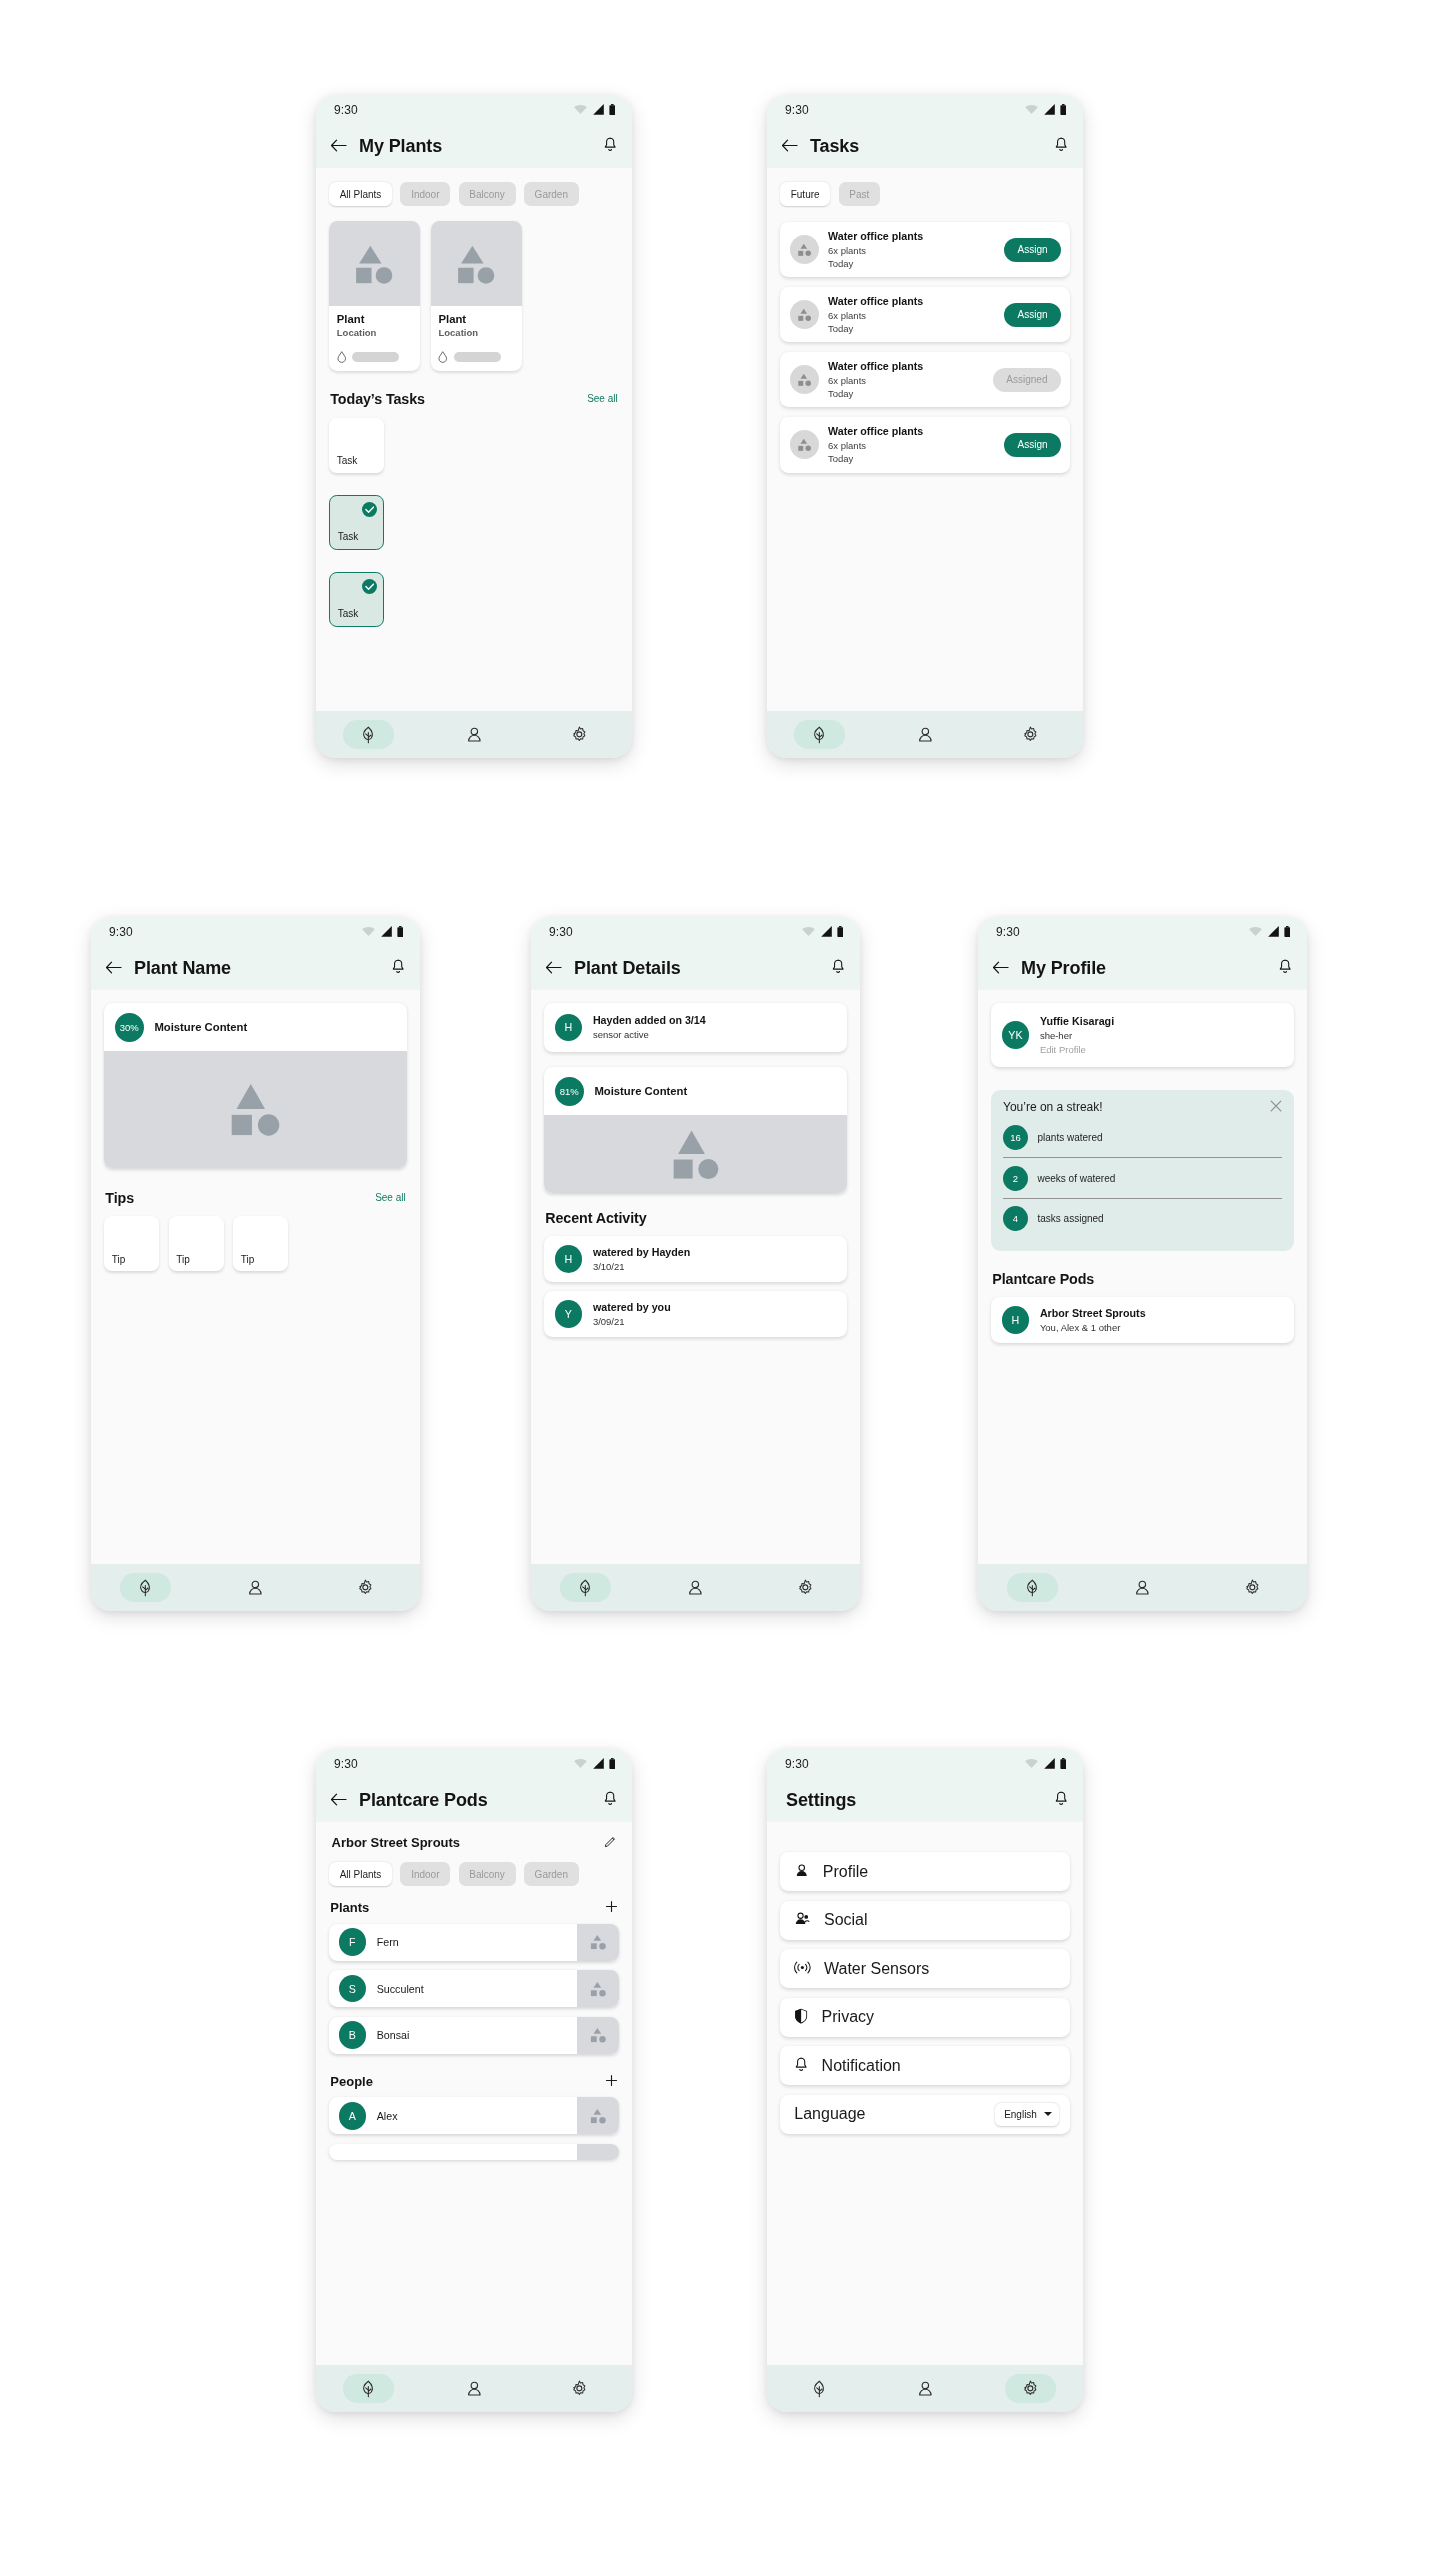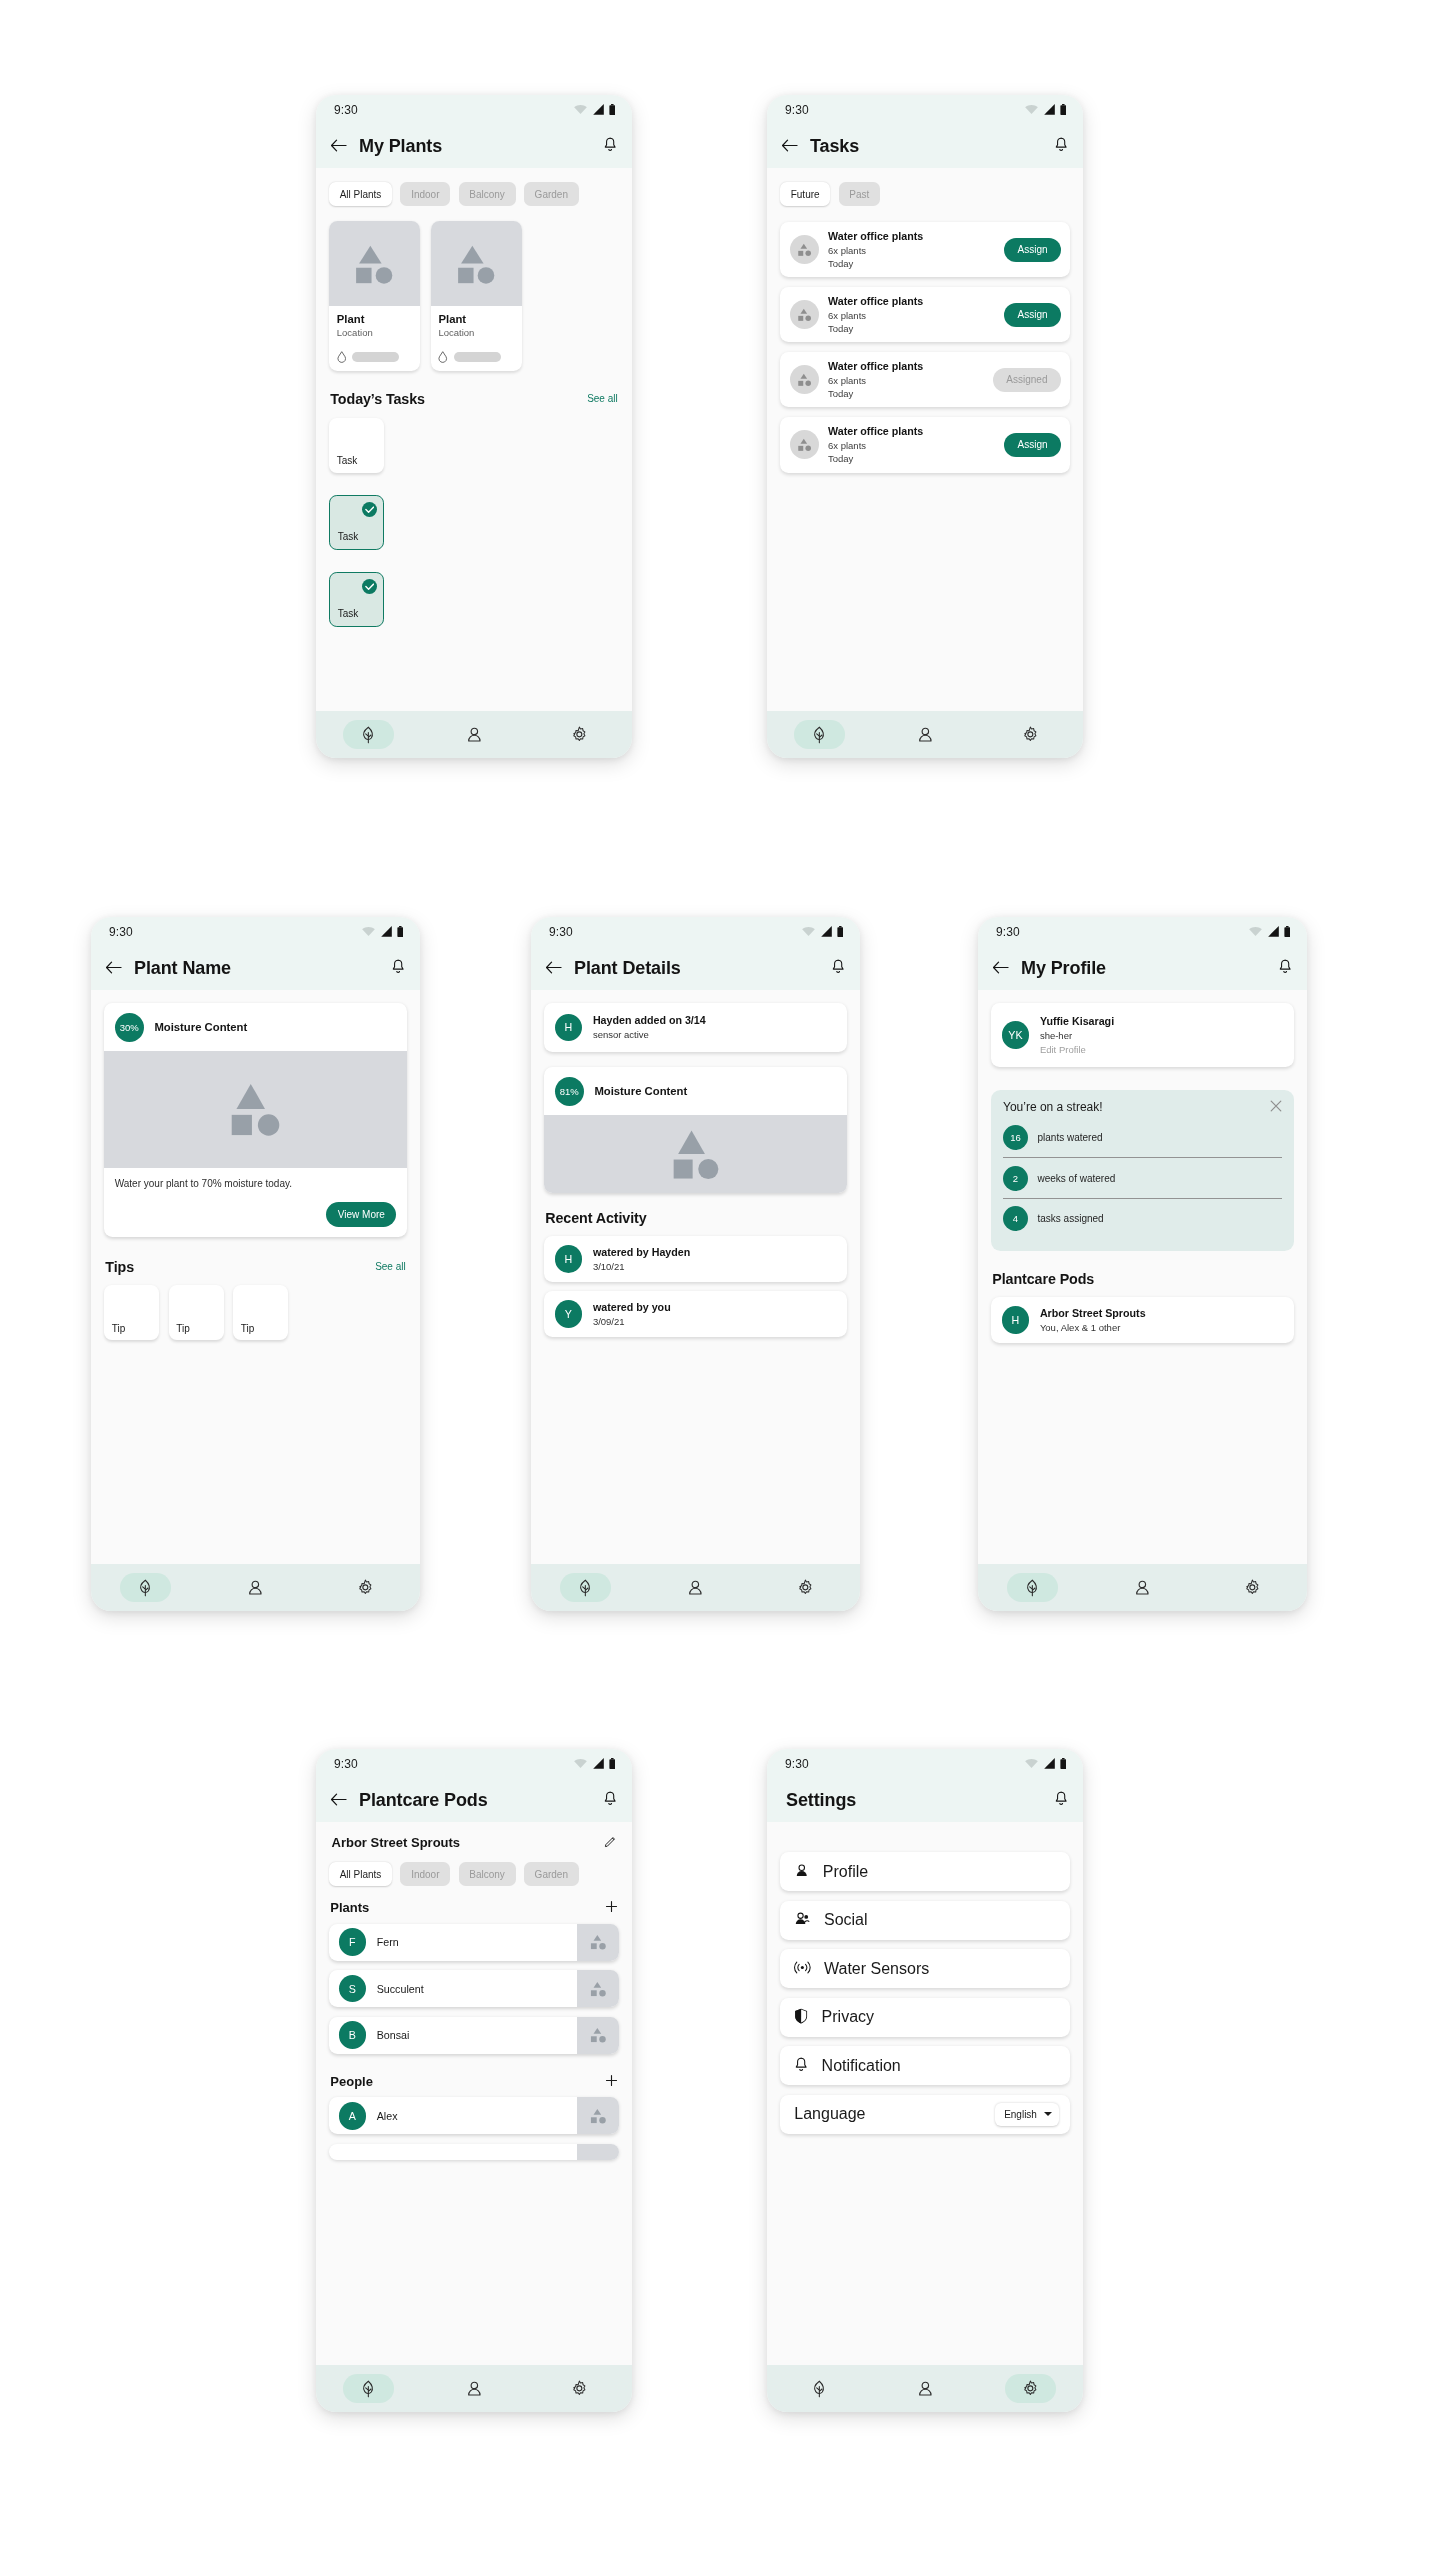--- a/index.html
+++ b/index.html
@@ -65,21 +65,21 @@
     font-size: 10px; color:#9a9a9a; background:#e0e0e0; white-space:nowrap;
   }
   .chip.active { background:#ffffff; color:#1e1e1e; font-weight:500; box-shadow:0 0.6px 1.8px rgba(0,0,0,.18); }
 
   
   .plantgrid { display:flex; gap: 10.7px; padding: 0 13px; }
   .plantcard { width: 91px; border-radius:8.4px; overflow:hidden; background:#fff; box-shadow:0 1.2px 3px rgba(0,0,0,.12); flex:0 0 auto;}
   .plantimg { height: 85px; background:#d7d9dd; display:flex; align-items:center; justify-content:center; }
   .plantmeta { padding: 7.2px 7.8px 8.4px 7.8px; }
   .plantmeta .pname { font-size: 11.3px; font-weight:700; color:#141414; }
-  .plantmeta .ploc { font-size: 9.5px; color:#5e5e5e; margin-top: 1.8px; }
+  .plantmeta .ploc { font-size: 9.5px; color:#5e5e5e; margin-top: 1.8px; font-weight: bold; }
   .plantfoot { display:flex; align-items:center; gap:6px; margin-top: 13px; }
   .waterbar { height: 10px; width: 47px; border-radius: 5.4px; background:#d4d4d4; }
 
   
   .sechead { display:flex; align-items:center; justify-content:space-between; padding: 0 14.3px; }
   .sechead h3 { font-size: 14.3px; font-weight:700; color:#141414; letter-spacing:-0.1px;}
   .seeall { font-size: 10px; color:#0f7a62; }
 
   
   .tasktiles { display:flex; gap:22px; padding: 0 13px; flex-direction: column; }
@@ -501,26 +501,20 @@
         <span class="pctdot">30%</span>
         <span class="mc-title">Moisture Content</span>
       </div>
       <div class="mc-img" style="height:117px">
         <svg width="69" height="61" viewBox="0 0 116 102">
               <polygon points="50,8 74,50 26,50" fill="#98a0a8"></polygon>
               <rect x="18" y="60" width="34" height="34" fill="#98a0a8"></rect>
               <circle cx="80" cy="77" r="18" fill="#98a0a8"></circle>
             </svg>
       </div>
-      <div class="mc-foot">
-        <div class="line">Water your plant to 70% moisture today.</div>
-        <div style="display:flex">
-              <div class="viewmore">View More</div>
-            </div>
-      </div>
     </div>
     <div style="height:21.5px"></div>
     <div class="sechead">
       <h3>Tips</h3>
       <span class="seeall">See all</span>
     </div>
     <div style="height:10.7px"></div>
     <div class="tiptiles">
       <div class="tiptile">
             <span>Tip</span>

